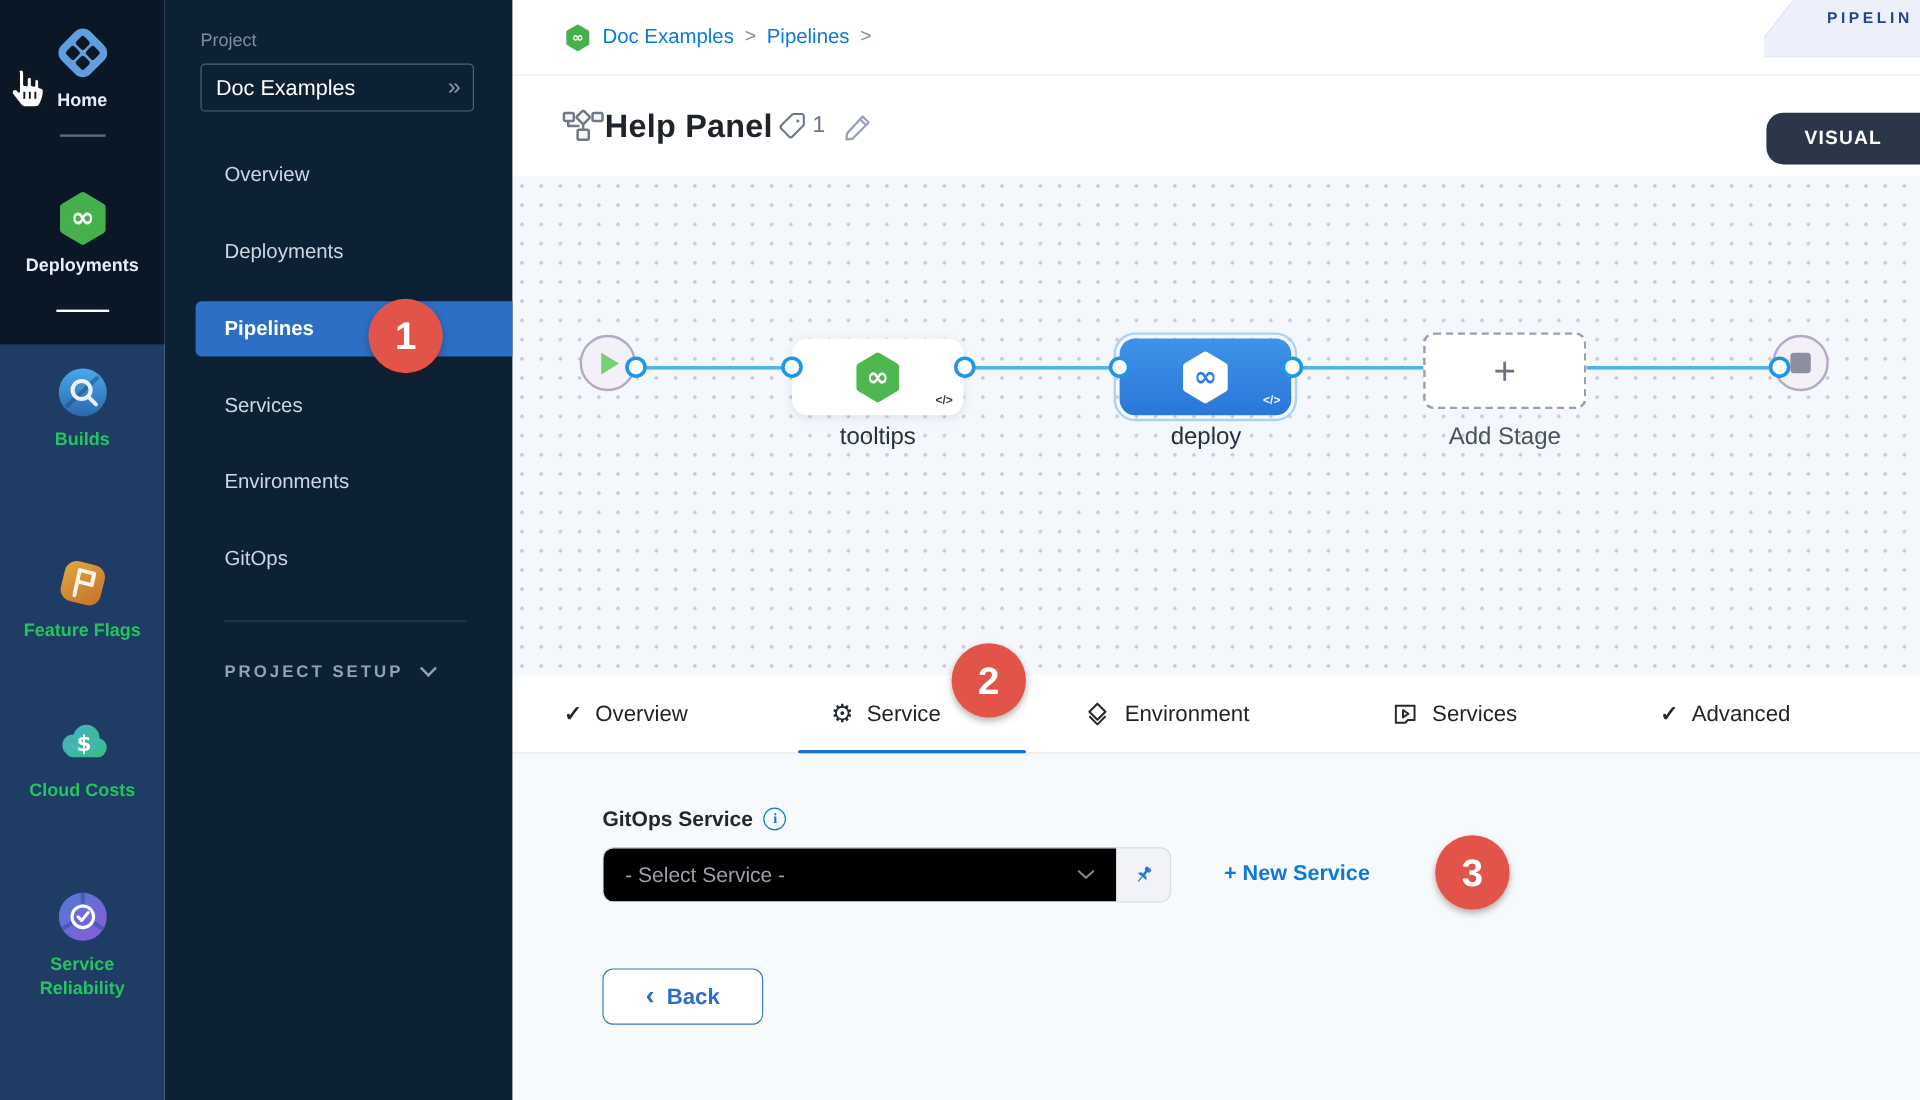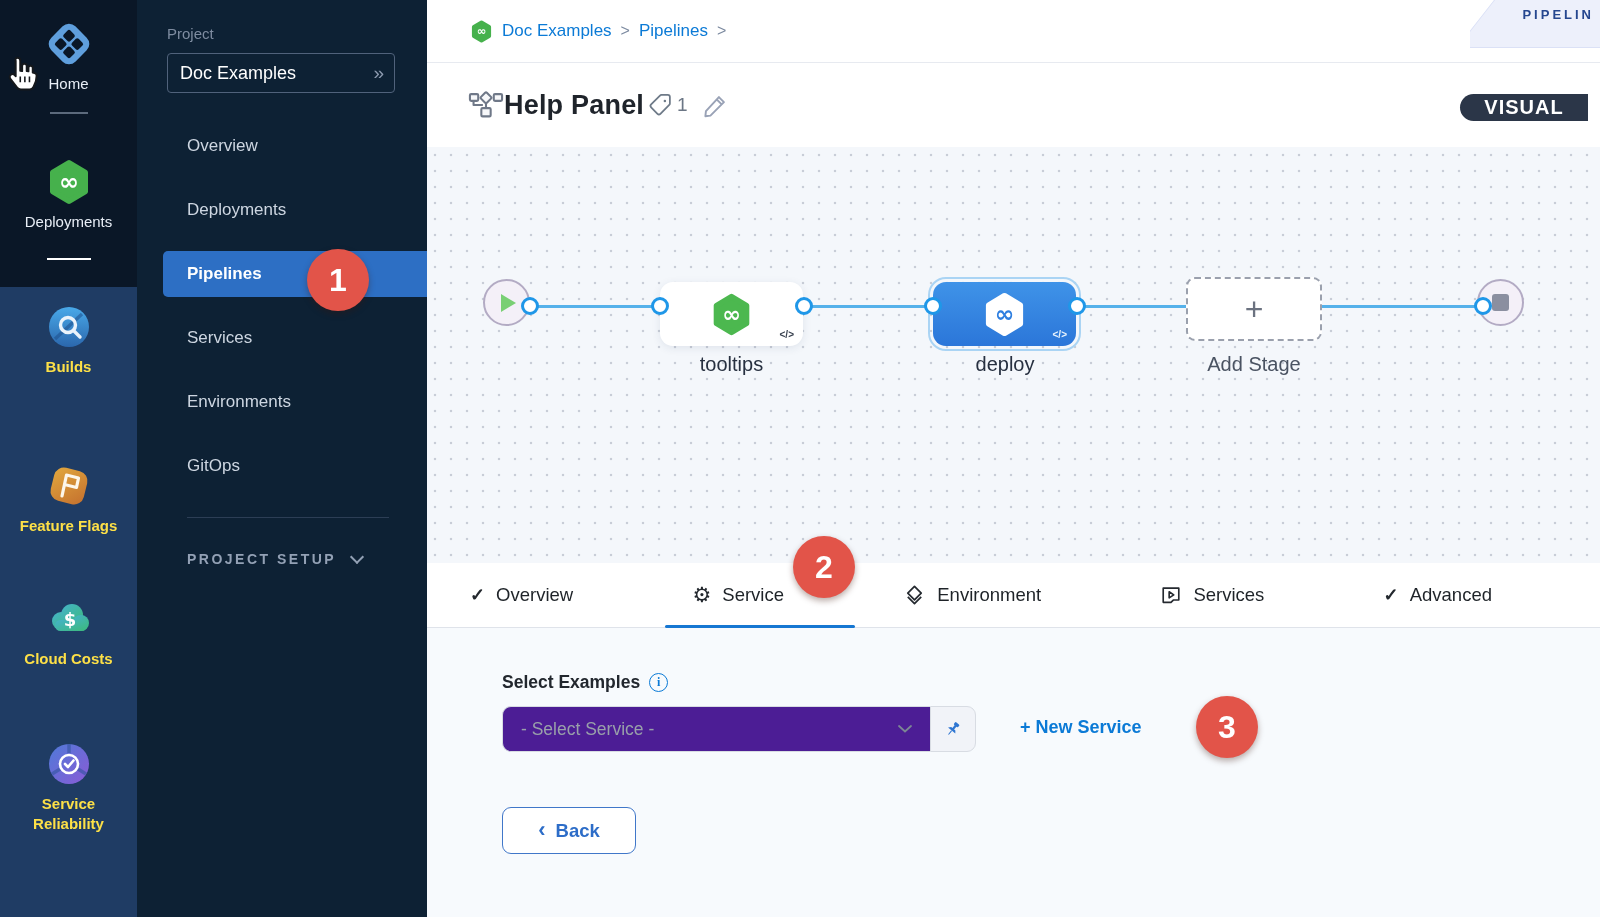--- a/index.html
+++ b/index.html
@@ -4,22 +4,22 @@
 <style>
   * { margin:0; padding:0; box-sizing:border-box; }
   html,body { width:1600px; height:917px; overflow:hidden; }
   body { font-family:"Liberation Sans",sans-serif; background:#f7fafd; position:relative; }
 
   
   .module-nav { position:absolute; left:0; top:0; width:137px; height:917px; background:#1f3c64; z-index:10; }
   .module-nav .top-bg { position:absolute; left:0; top:0; width:137px; height:287px; background:#0a1727; }
   .mod-item { position:absolute; width:137px; text-align:center; cursor:pointer; }
   .mod-item .micon { display:block; margin:0 auto 6px; width:48px; height:48px; }
-  .mod-item .mlabel { display:block; font-size:15px; font-weight:400; color:#e8eef6; line-height:1.35; padding:0 8px; }
-  .mod-item.dim .mlabel { color:#fde047; font-weight:700; }
+  .mod-item .mlabel { display:block; font-size:15px; font-weight:700; color:#e8eef6; line-height:1.35; padding:0 8px; }
+  .mod-item.dim .mlabel { color:#22c55e; font-weight:700; }
   .mod-underline { position:absolute; left:50%; transform:translateX(-50%); width:38px; height:2px; }
 
   
   .project-nav { position:absolute; left:137px; top:0; width:290px; height:917px; background:#0d2134; z-index:9; }
   .pn-caption { position:absolute; left:30px; top:25px; font-size:15px; color:#7e8ca0; }
   .pn-select { position:absolute; left:30px; top:53px; width:228px; height:40px; border:1px solid #50627b; border-radius:4px; display:flex; align-items:center; justify-content:space-between; padding:0 12px; cursor:pointer; }
   .pn-select .pname { color:#ffffff; font-size:18px; }
   .pn-select .pchev { color:#8d9bb0; font-size:19px; letter-spacing:-2px; }
   .pn-item { position:absolute; left:0; width:290px; height:44px; line-height:44px; padding-left:50px; font-size:17px; color:#cdd6e1; cursor:pointer; }
   .pn-item.active { left:26px; width:264px; padding-left:24px; background:#2d6fc4; border-radius:5px 0 0 5px; color:#ffffff; font-weight:700; }
@@ -35,21 +35,21 @@
   .crumb-sep { color:#7c8aa0; font-size:16px; }
 
   .banner { position:absolute; top:0; right:0; width:130px; height:48px; overflow:hidden; z-index:6; }
   .banner .bg { position:absolute; left:10px; top:-12px; right:-30px; bottom:0; background:#edf0fb; border:1px solid #dbe1f6; transform:skewX(-38deg); }
   .banner .txt { position:absolute; right:6px; top:7px; font-size:13px; font-weight:700; letter-spacing:3px; color:#25468f; }
 
   .title-row { position:absolute; left:0; top:63px; right:0; height:84px; background:#fff; display:flex; align-items:center; padding-left:41px; }
   .page-title { font-size:27px; font-weight:700; color:#1f242b; letter-spacing:.2px; }
   .tag-group { display:flex; align-items:center; gap:4px; margin-left:4px; cursor:pointer; }
   .tag-count { font-size:19px; color:#6b7685; }
-  .visual-pill { position:absolute; right:12px; top:31px; width:128px; height:27px; background:#2b3648; border-radius:14px 0 0 14px; color:#fff; font-size:20px; font-weight:700; letter-spacing:1px; display:flex; align-items:center; justify-content:center; cursor:pointer; }
+  .visual-pill { position:absolute; right:0; top:31px; width:128px; height:43px; background:#2b3648; border-radius:14px 0 0 14px; color:#fff; font-size:16px; font-weight:700; letter-spacing:1px; display:flex; align-items:center; justify-content:center; cursor:pointer; }
 
   
   .canvas { position:absolute; left:0; top:147px; right:0; height:416px; background:#f4f7fb; background-image:radial-gradient(#c8cdd7 1.4px, transparent 1.6px); background-size:16px 16px; overflow:hidden; }
   .pipe-line { position:absolute; top:158px; height:3px; background:#55b1ea; }
   .pipe-dot { position:absolute; top:150px; width:18px; height:18px; border-radius:50%; background:#fff; border:3.5px solid #1f97e8; }
   .node-circle { position:absolute; top:132px; width:47px; height:47px; border-radius:50%; background:#f4f0f8; border:2px solid #b3abc4; display:flex; align-items:center; justify-content:center; cursor:pointer; }
   .play-tri { width:0; height:0; border-left:15px solid #79cf74; border-top:9px solid transparent; border-bottom:9px solid transparent; margin-left:4px; }
   .stop-sq { width:17px; height:17px; background:#8b8fa0; border-radius:3px; }
   .stage-card { position:absolute; top:135px; width:143px; height:64px; border-radius:13px; display:flex; align-items:center; justify-content:center; cursor:pointer; }
   .stage-card.white { background:#ffffff; box-shadow:0 2px 8px rgba(40,60,100,.10); }
@@ -68,21 +68,21 @@
   .tab .ticon { font-size:18px; color:#23282e; font-weight:700; display:inline-flex; align-items:center; }
   .tab .gear { font-size:21px; font-weight:400; }
   .tab-underline { position:absolute; left:238px; bottom:-1px; width:190px; height:3px; background:#1677d2; border-radius:2px; }
 
   
   .content { position:absolute; left:0; top:628px; right:0; bottom:0; background:#f7fafd; }
   .field-label-row { position:absolute; left:75px; top:44px; display:flex; align-items:center; gap:9px; }
   .field-label { font-size:17.5px; font-weight:700; color:#22272e; }
   .info-icon { width:19px; height:19px; border-radius:50%; border:1.6px solid #0b7ad6; color:#0b7ad6; font-size:12px; font-weight:700; display:flex; align-items:center; justify-content:center; cursor:pointer; font-family:"Liberation Serif",serif; }
   .select-row { position:absolute; left:75px; top:78px; display:flex; }
-  .select-box { width:428px; height:46px; background:#4c1d95; border:1px solid #d8dce3; border-right:none; border-radius:9px 0 0 9px; display:flex; align-items:center; justify-content:space-between; padding:0 18px; cursor:pointer; }
+  .select-box { width:428px; height:46px; background:#000000; border:1px solid #d8dce3; border-right:none; border-radius:9px 0 0 9px; display:flex; align-items:center; justify-content:space-between; padding:0 18px; cursor:pointer; }
   .select-value { color:#99a0aa; font-size:17.5px; }
   .pin-box { width:46px; height:46px; background:#f1f3f8; border:1px solid #d8dce3; border-radius:0 9px 9px 0; display:flex; align-items:center; justify-content:center; cursor:pointer; }
   .new-service { position:absolute; left:593px; top:89px; font-size:18px; font-weight:700; color:#0b7ad6; cursor:pointer; }
   .btn-row { position:absolute; left:75px; top:179px; display:flex; gap:20px; }
   .btn { height:47px; border-radius:9px; display:flex; align-items:center; justify-content:center; gap:10px; font-size:18.5px; font-weight:700; cursor:pointer; }
   .btn.back { width:134px; background:#fff; border:1.6px solid #4077c9; color:#2d6dc8; }
   .btn.continue { width:179px; background:#3d75c9; border:none; color:#ffffff; }
   .btn .bchev { font-size:22px; font-weight:700; margin-top:-2px; }
 
   
@@ -351,21 +351,21 @@
         <span>Advanced</span>
       </div>
     </div>
     <span class="tab-underline"></span>
   </div>
 
   <div class="anno" style="left:366px;top:536px;">2</div>
 
   <div class="content">
     <div class="field-label-row">
-      <span class="field-label">Select Examples</span>
+      <span class="field-label">GitOps Service</span>
       <span class="info-icon">i</span>
     </div>
 
     <div class="select-row">
       <div class="select-box">
         <span class="select-value">- Select Service -</span>
         <svg viewBox="0 0 14 8" width="14" height="8">
             <path d="M1 1 l6 5.5 L13 1" stroke="#7c8694" stroke-width="1.8" fill="none" stroke-linecap="round"></path>
           </svg>
       </div>

